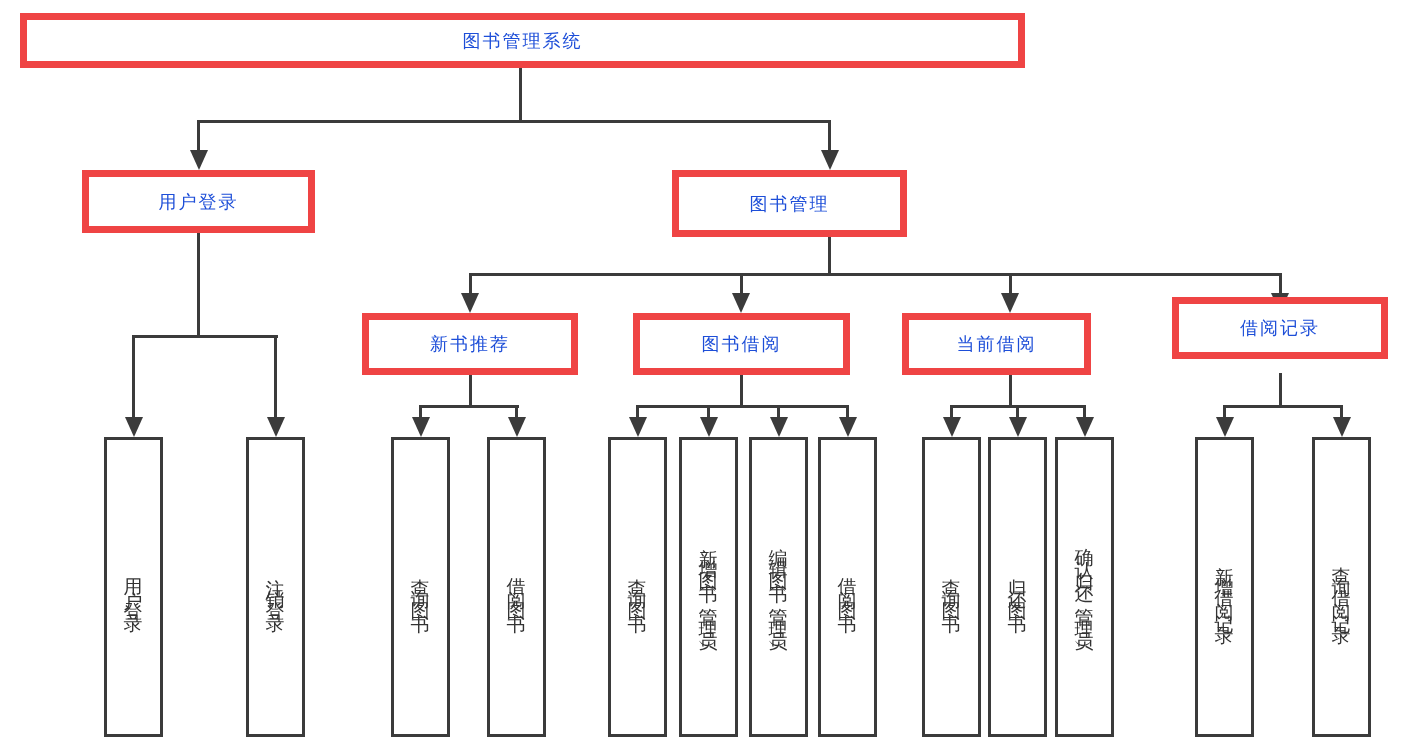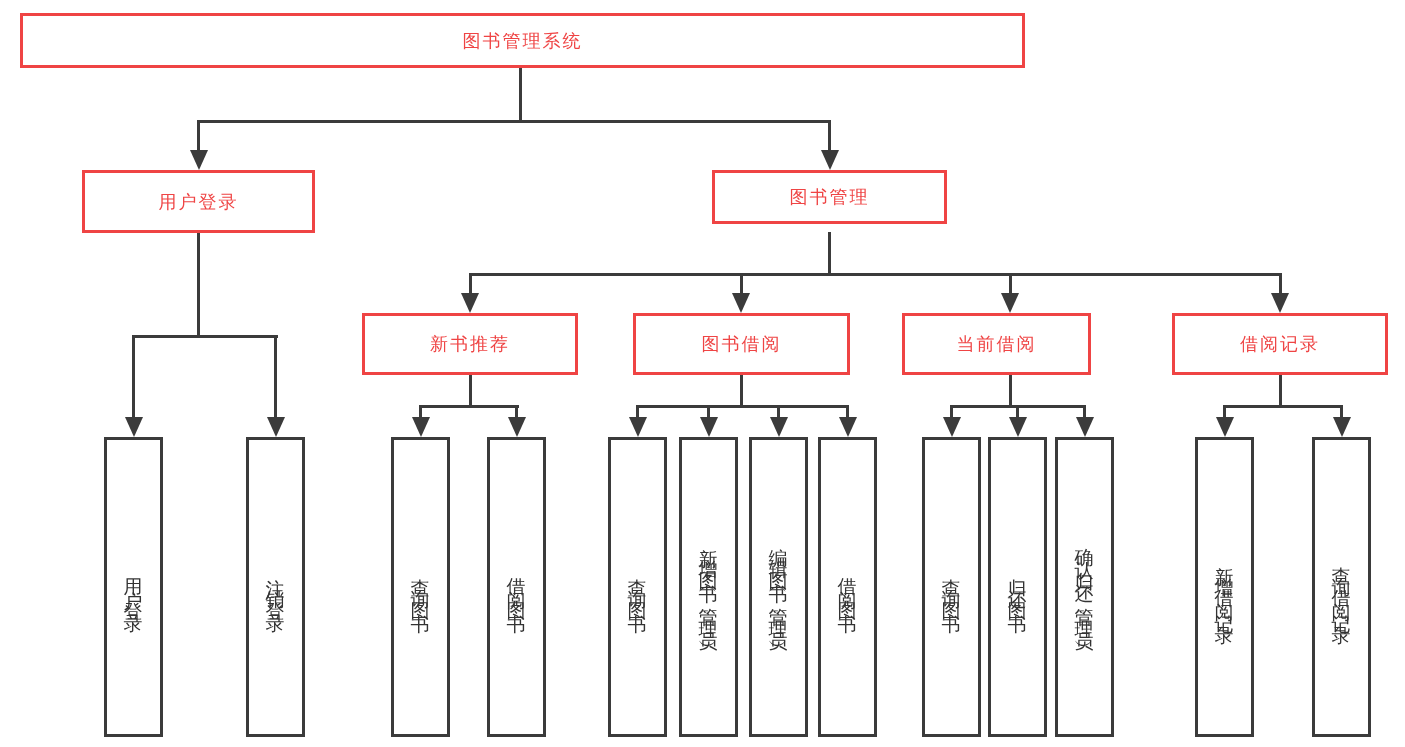--- a/index.html
+++ b/index.html
@@ -2,23 +2,23 @@
 <html><head>
 <meta charset="utf-8">
 <style>
   html,body{margin:0;padding:0;}
   body{
     width:1405px;height:747px;position:relative;background:#ffffff;
     font-family:"Liberation Sans","DejaVu Sans",sans-serif;overflow:hidden;
   }
   .canvas{position:absolute;inset:0;}
   .node{
-    position:absolute;box-sizing:border-box;border:3px solid #ef4444;background:#ffffff;
+    position:absolute;box-sizing:border-box;border:7px solid #ef4444;background:#ffffff;
     display:flex;align-items:center;justify-content:center;
-    font-size:18px;color:#ef4444;letter-spacing:2px;white-space:nowrap;
+    font-size:18px;color:#1d4ed8;letter-spacing:2px;white-space:nowrap;
   }
   .leaf{
     position:absolute;box-sizing:border-box;border:3px solid #3b3b3b;background:#ffffff;
     display:flex;align-items:center;justify-content:center;
     top:437px;width:59px;height:300px;font-size:19px;color:#333333;
   }
   .leaf span{writing-mode:vertical-rl;text-orientation:mixed;letter-spacing:12px;line-height:1;}
   .vline{position:absolute;width:3px;background:#3b3b3b;}
   .hline{position:absolute;height:3px;background:#3b3b3b;}
   .arrow{
@@ -91,26 +91,26 @@
   <div class="vline" style="left:1279px;top:373px;height:34px"></div>
   <div class="hline" style="left:1223px;top:405px;width:120px"></div>
   <div class="vline" style="left:1223px;top:405px;height:14px"></div>
   <div class="arrow" style="left:1216px;top:417px"></div>
   <div class="vline" style="left:1340px;top:405px;height:14px"></div>
   <div class="arrow" style="left:1333px;top:417px"></div>
 
   <div class="node" style="left:20px;top:13px;width:1005px;height:55px">图书管理系统</div>
 
   <div class="node" style="left:82px;top:170px;width:233px;height:63px">用户登录</div>
-  <div class="node" style="left:712px;top:170px;width:235px;height:54px">图书管理</div>
+  <div class="node" style="left:672px;top:170px;width:235px;height:67px">图书管理</div>
 
   <div class="node" style="left:633px;top:313px;width:217px;height:62px">图书借阅</div>
   <div class="node" style="left:362px;top:313px;width:216px;height:62px">新书推荐</div>
   <div class="node" style="left:902px;top:313px;width:189px;height:62px">当前借阅</div>
-  <div class="node" style="left:1172px;top:313px;width:216px;height:62px">借阅记录</div>
+  <div class="node" style="left:1172px;top:297px;width:216px;height:62px">借阅记录</div>
 
   <div class="leaf" style="left:104px">
     <span>用户登录</span>
     </div>
   <div class="leaf" style="left:246px">
     <span>注销登录</span>
     </div>
 
   <div class="leaf" style="left:391px">
     <span>查询图书</span>

